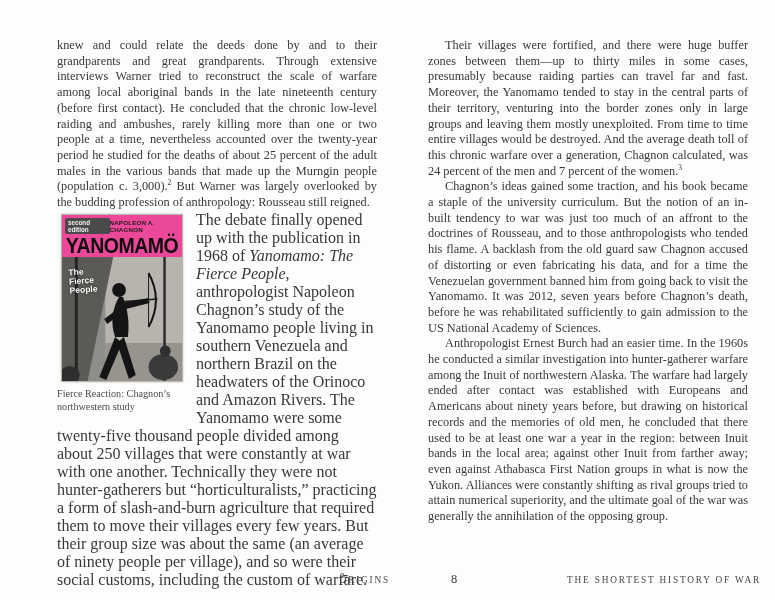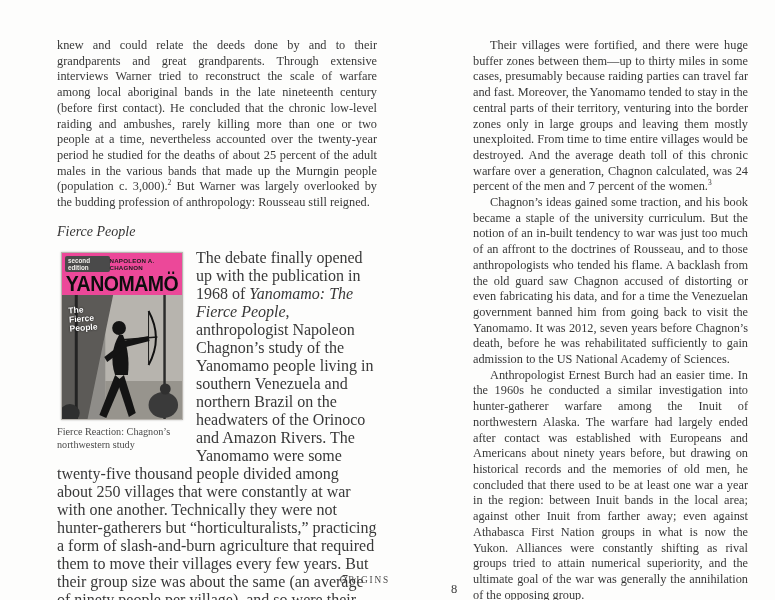--- a/index.html
+++ b/index.html
@@ -12,21 +12,21 @@
   .spread { display:flex; width:694px; height:600px; padding-left:57px; }
   .page { position:relative; height:600px; }
   .page.left  { width:371px; padding-top:38px; }
   .page.right { width:347px; margin-left:51px; padding-top:38px; }
   .page-body { width:320px; }
   p.para {
     font-size:12.3px; line-height:15.7px;
     text-align:justify; hyphens:auto; -webkit-hyphens:auto;
     color:#383838;
   }
-  p.para.indent { text-indent:17px;margin-left:45px; }
+  p.para.indent { text-indent:17px; }
   sup.fn { font-size:7.5px; line-height:0; vertical-align:super; }
   h2.section-heading {
     font-style:italic; font-weight:normal;
     font-size:14px; margin:13px 0 9px 0; color:#333;
   }
   
   figure.cover-figure { float:left; width:130px; margin:3px 9px 2px 0; }
   .cover {
     width:122px; margin:0 auto; border:1px solid #b9b5af;
     background:#ec4899; box-shadow:0 0 2px rgba(0,0,0,.25);
@@ -74,21 +74,20 @@
 </head>
 <body>
 
 <div class="spread">
 
   <div class="page left">
     <div class="page-body">
 
       <p class="para"><span>knew and could relate the deeds done by and to their grandparents and great grandparents. Through extensive interviews Warner tried to reconstruct the scale of warfare among local aboriginal bands in the late nineteenth century (before first contact). He concluded that the chronic low-level raiding and ambushes, rarely killing more than one or two people at a time, nevertheless accounted over the twenty-year period he studied for the deaths of about 25 percent of the adult males in the various bands that made up the Murngin people (population c. 3,000).</span><sup class="fn">2</sup><span> But Warner was largely overlooked by the budding profession of anthropology: Rousseau still reigned.</span></p>
 
-      <h2 class="section-heading">Fierce People</h2>
 
       <p class="para">
         </p><figure class="cover-figure">
           <div class="cover">
             <div class="cover-top">
               <div class="cover-meta">
                 <span class="cover-edition">second edition</span>
                 <span class="cover-author">NAPOLEON A. CHAGNON</span>
               </div>
               <div class="cover-title">YANOMAMÖ</div>
@@ -137,16 +136,17 @@
 
       <p class="para indent"><span>Their villages were fortified, and there were huge buffer zones between them—up to thirty miles in some cases, presumably because raiding parties can travel far and fast. Moreover, the Yanomamo tended to stay in the central parts of their territory, venturing into the border zones only in large groups and leaving them mostly unexploited. From time to time entire villages would be destroyed. And the average death toll of this chronic warfare over a generation, Chagnon calculated, was 24 percent of the men and 7 percent of the women.</span><sup class="fn">3</sup></p>
 
       <p class="para indent">Chagnon’s ideas gained some traction, and his book became a staple of the university curriculum. But the notion of an in-built tendency to war was just too much of an affront to the doctrines of Rousseau, and to those anthropologists who tended his flame. A backlash from the old guard saw Chagnon accused of distorting or even fabricating his data, and for a time the Venezuelan government banned him from going back to visit the Yanomamo. It was 2012, seven years before Chagnon’s death, before he was rehabilitated sufficiently to gain admission to the US National Academy of Sciences.</p>
 
       <p class="para indent">Anthropologist Ernest Burch had an easier time. In the 1960s he conducted a similar investigation into hunter-gatherer warfare among the Inuit of northwestern Alaska. The warfare had largely ended after contact was established with Europeans and Americans about ninety years before, but drawing on historical records and the memories of old men, he concluded that there used to be at least one war a year in the region: between Inuit bands in the local area; against other Inuit from farther away; even against Athabasca First Nation groups in what is now the Yukon. Alliances were constantly shifting as rival groups tried to attain numerical superiority, and the ultimate goal of the war was generally the annihilation of the opposing group.</p>
     </div>
 
     <div class="footer">
       <span class="folio">8</span>
+      <span>THE SHORTEST HISTORY OF WAR</span>
     </div>
   </div>
 
 </div>
 
 </body></html>

